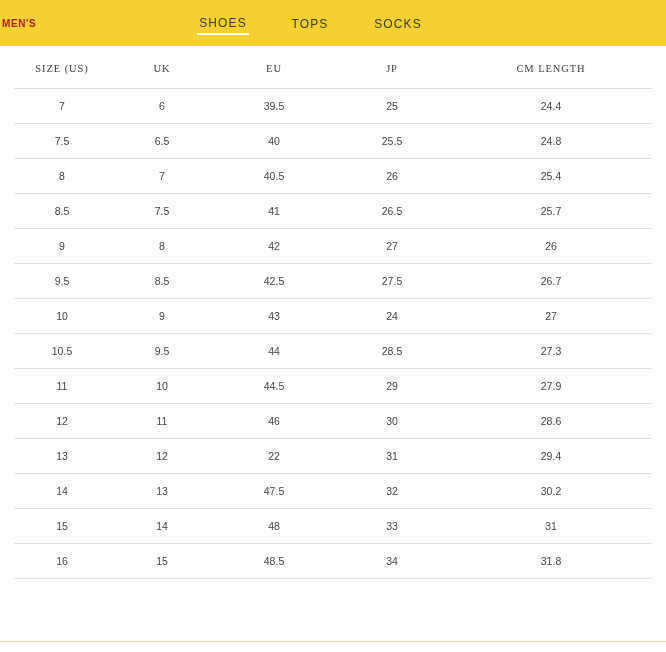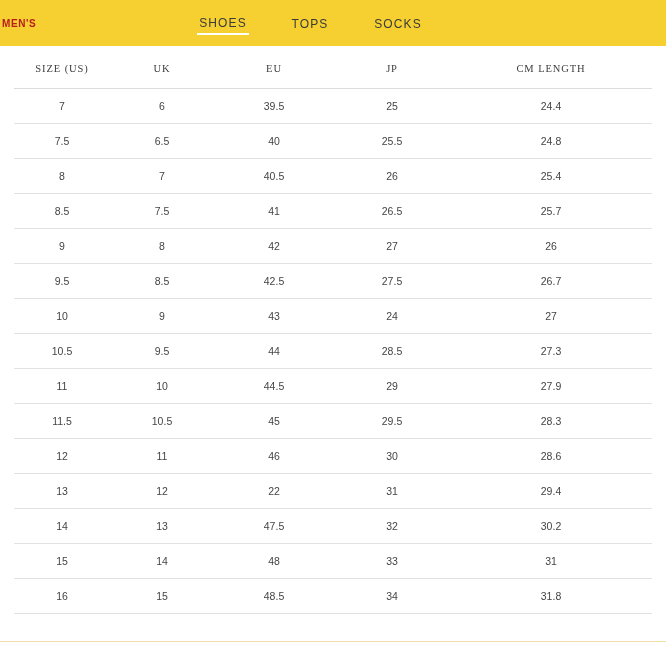--- a/index.html
+++ b/index.html
@@ -208,27 +208,20 @@
             <td>27.3</td>
           </tr>
           <tr>
             <td>11</td>
             <td>10</td>
             <td>44.5</td>
             <td>29</td>
             <td>27.9</td>
           </tr>
           <tr>
-            <td>11.5</td>
-            <td>10.5</td>
-            <td>45</td>
-            <td>29.5</td>
-            <td>28.3</td>
-          </tr>
-          <tr>
             <td>12</td>
             <td>11</td>
             <td>46</td>
             <td>30</td>
             <td>28.6</td>
           </tr>
           <tr>
             <td>13</td>
             <td>12</td>
             <td>22</td>

